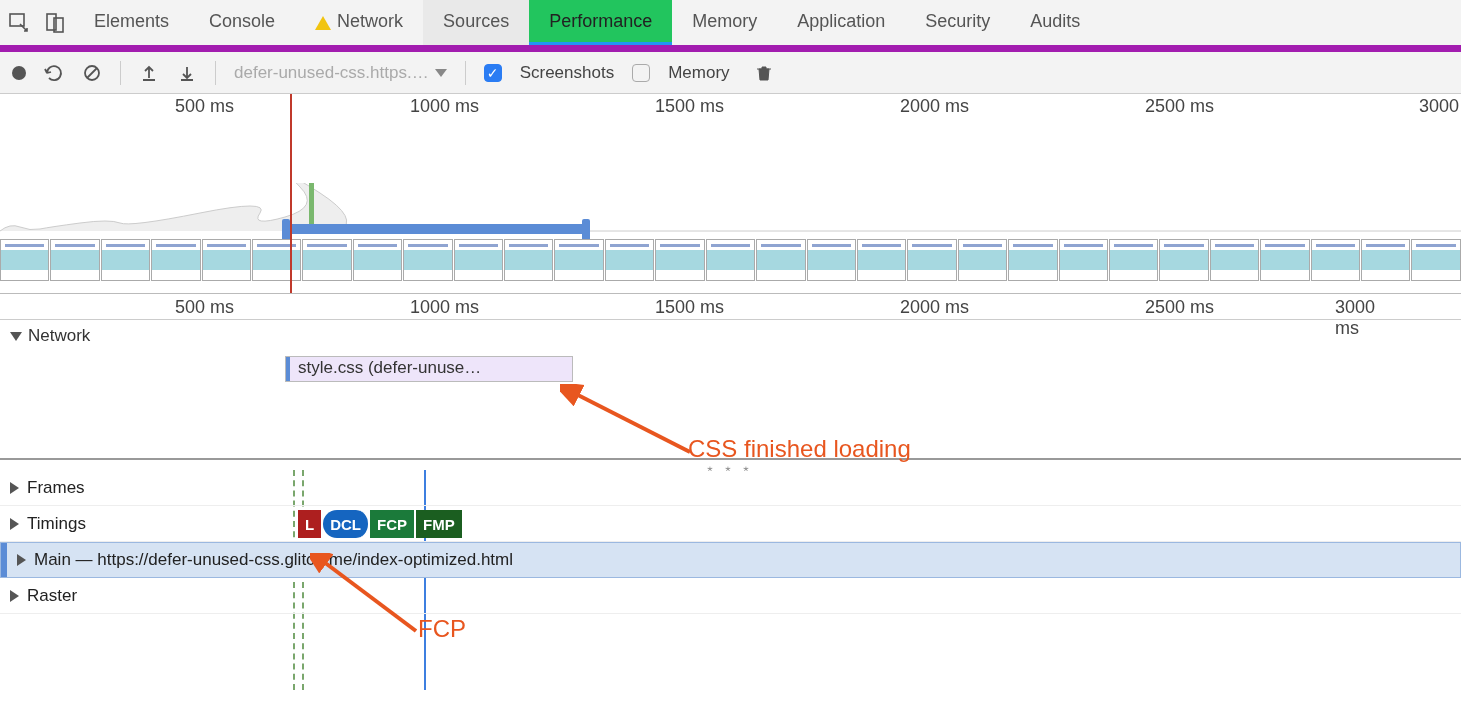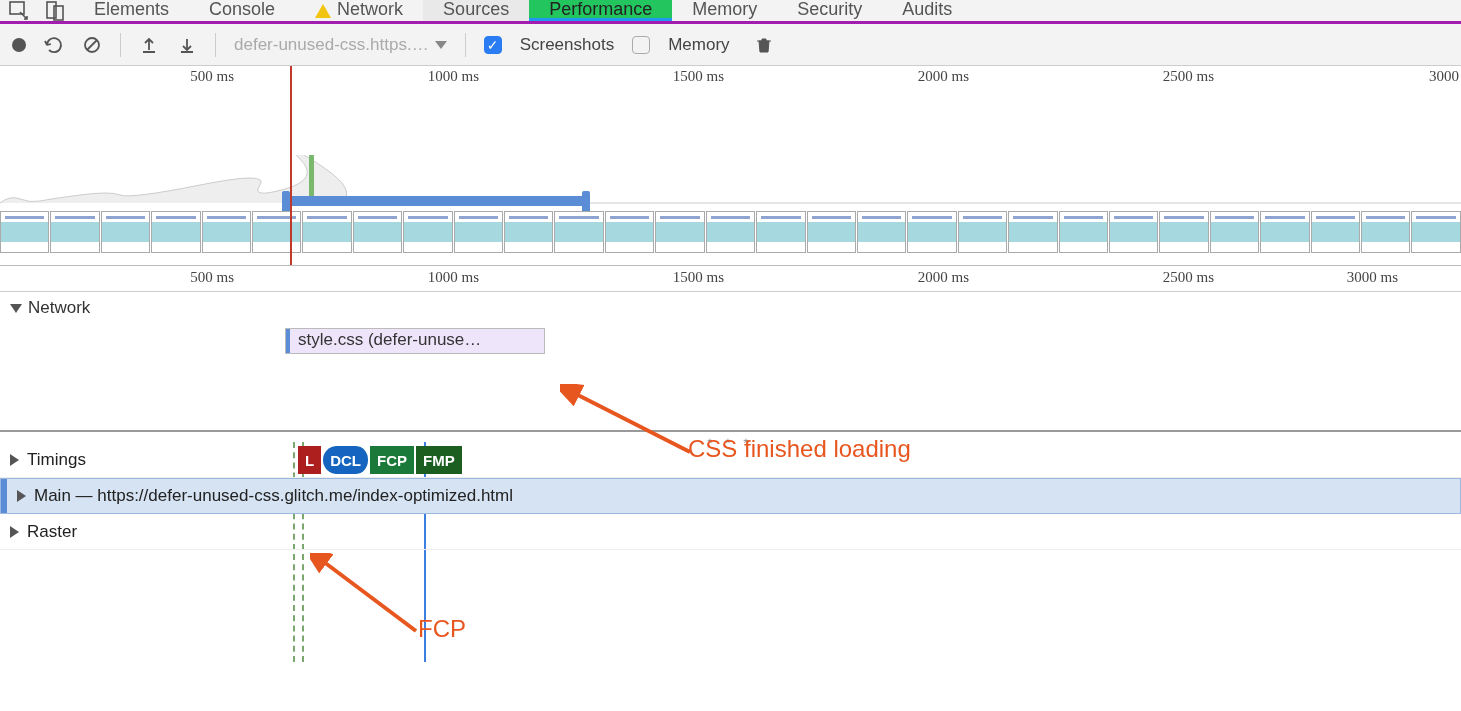--- a/index.html
+++ b/index.html
@@ -7,25 +7,25 @@
     font-family: "Helvetica Neue", Arial, sans-serif;
     font-size: 14px;
     color: #333;
     background: #fff;
     width: 1461px;
     height: 711px;
     overflow: hidden;
     position: relative;
   }
   .tabs {
-    height: 24px;
+    height: 52px;
     display: flex;
     align-items: stretch;
     background: #f3f3f3;
-    border-bottom: 3px solid #a21caf;
+    border-bottom: 7px solid #a21caf;
     font-size: 18px;
     color: #555;
   }
   .tabs .tool-icons { display: flex; align-items: center; padding: 0 8px; gap: 14px; }
   .tabs .tool-icons svg { width: 22px; height: 22px; stroke: #555; fill: none; }
   .tab { padding: 0 20px; display: flex; align-items: center; gap: 6px; cursor: pointer; border-bottom: 3px solid transparent; }
   .tab.active { background: #22c55e; border-bottom: 3px solid #2196f3; color: #222; }
   .tab.src { background: #e9e9e9; }
   .warn-tri { display: inline-block; width: 0; height: 0; border-left: 8px solid transparent; border-right: 8px solid transparent; border-bottom: 14px solid #f1c40f; position: relative; top: 2px; }
   .toolbar {
@@ -43,35 +43,35 @@
   .rec { width: 14px; height: 14px; border-radius: 50%; background: #555; }
   .svgbtn { width: 20px; height: 20px; display: inline-block; }
   .dd { color: #aaa; display: flex; align-items: center; gap: 6px; }
   .dd .dd-tri { width: 0; height: 0; border-left: 6px solid transparent; border-right: 6px solid transparent; border-top: 8px solid #888; }
   .cb { width: 18px; height: 18px; border-radius: 4px; border: 1px solid #aaa; display: inline-flex; align-items: center; justify-content: center; }
   .cb.checked { background: #2a7cf3; border-color: #2a7cf3; color: #fff; font-size: 14px; }
   .overview {
     height: 200px; border-bottom: 1px solid #bbb; position: relative; background: #fff;
   }
   .overview .ruler { height: 24px; position: relative; }
-  .ruler-label { position: absolute; top: 2px; font-size: 15px; color: #444; transform: translateX(-100%); font-family: Liberation Serif, serif; }
+  .ruler-label { position: absolute; top: 2px; font-size: 18px; color: #444; transform: translateX(-100%); }
   .playhead { position: absolute; left: 290px; top: 0; bottom: 0; width: 2px; background: #c0392b; z-index: 5; }
   .selection { position: absolute; left: 285px; top: 130px; width: 300px; height: 10px; background: #5b8cd6; }
   .sel-handle { position: absolute; top: 125px; width: 8px; height: 22px; background: #5b8cd6; border-radius: 2px; }
   .screenshots-row { position: absolute; left: 0; right: 0; top: 145px; height: 42px; display: flex; gap: 1px; padding-right: 0; }
   .shot { flex: 1; border: 1px solid #aaa; background: linear-gradient(#fff 0 25%, #a6d8e0 25% 75%, #fff 75% 100%); position: relative; }
   .shot div { position:absolute; left:4px; right:4px; top:4px; height:3px; background:#8fa4d1; }
   .wave { position: absolute; left: 0; bottom: 60px; height: 50px; right: 0; }
   
   .detail-ruler { height: 26px; border-bottom: 1px solid #ccc; position: relative; font-size: 16px; }
   .detail-ruler .ruler-label { top: 3px; }
   .detail { position: relative; }
   .net-head { display: flex; align-items: center; height: 32px; padding-left: 10px; font-size: 17px; gap: 6px; }
   .net-area { height: 108px; position: relative; border-bottom: 2px solid #999; }
-  .net-bar { position: absolute; left: 285px; top: 4px; width: 260px; height: 26px; background: #eee5fa; border: 1px solid #bbb; font-size: 17px; padding: 1px 6px; color: #333; white-space: nowrap; overflow: hidden; }
+  .net-bar { position: absolute; left: 285px; top: 4px; width: 288px; height: 26px; background: #eee5fa; border: 1px solid #bbb; font-size: 17px; padding: 1px 6px; color: #333; white-space: nowrap; overflow: hidden; }
   .net-bar .pre { position: absolute; left: -4px; top: 0; bottom: 0; width: 8px; background: #5b8cd6; }
   .dragger { text-align: center; color: #888; height: 10px; font-size: 14px; letter-spacing: 4px; }
   .tracks { position: relative; }
   .row { height: 36px; display: flex; align-items: center; font-size: 17px; color: #222; border-bottom: 1px solid #eee; padding-left: 10px; gap: 8px; position: relative; }
   .tri-r, .tri-d { width: 0; height: 0; }
   .tri-r { border-top: 6px solid transparent; border-bottom: 6px solid transparent; border-left: 9px solid #555; }
   .tri-d { border-left: 6px solid transparent; border-right: 6px solid transparent; border-top: 9px solid #555; }
   .row.main { background: #d6e3f3; border: 1px solid #9bb8e0; }
   .row.main .edge { position:absolute; left:0; top:0; bottom:0; width:6px; background:#5b8cd6; }
   .row .gpu-marks span { display:inline-block; width:4px; background:#6eab5c; height:22px; margin-right:2px; vertical-align:middle; }
@@ -114,20 +114,23 @@
   <div class="tab src">
       <span>Sources</span>
     </div>
   <div class="tab active">
       <span>Performance</span>
     </div>
   <div class="tab">
       <span>Memory</span>
     </div>
   <div class="tab">
+      <span>Application</span>
+    </div>
+  <div class="tab">
       <span>Security</span>
     </div>
   <div class="tab">
       <span>Audits</span>
     </div>
 </div>
 
 <div class="toolbar">
   <span class="rec"></span>
   <svg class="svgbtn" viewBox="0 0 20 20">
@@ -289,20 +292,24 @@
   </div>
   <div class="dragger">﹡﹡﹡</div>
 
   <div class="tracks">
     <div class="vline-dash" style="left:293px; top:0; height:220px"></div>
     <div class="vline-dash" style="left:302px; top:0; height:220px"></div>
     <div class="vline-blue" style="left:424px; top:0; height:220px"></div>
 
     <div class="row">
       <span class="tri-r"></span>
+      <span>Frames</span>
+    </div>
+    <div class="row">
+      <span class="tri-r"></span>
       <span>Timings</span>
       <div class="badges">
         <div class="b-l">L</div>
         <div class="b-dcl">DCL</div>
         <div class="b-fcp">FCP</div>
         <div class="b-fmp">FMP</div>
       </div>
     </div>
     <div class="row main">
       <span class="edge"></span>

